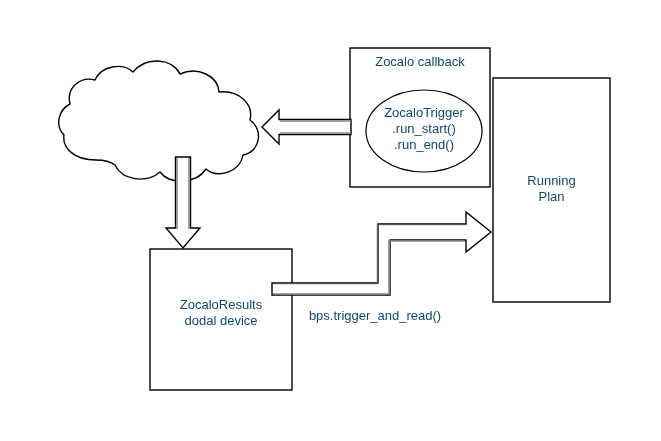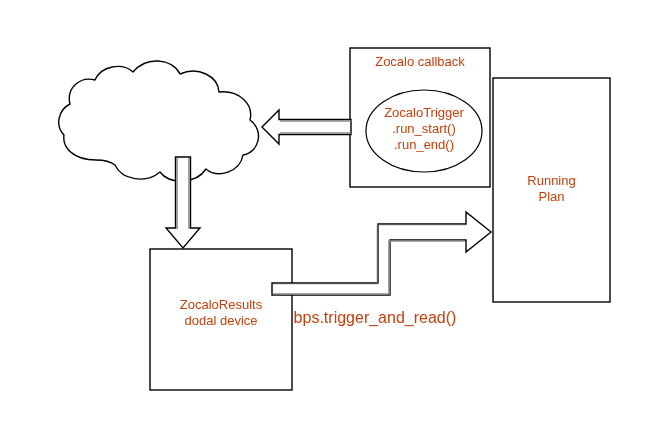--- a/index.html
+++ b/index.html
@@ -21,35 +21,35 @@
   #canvas svg {
     position: absolute;
     top: 0;
     left: 0;
     width: 661px;
     height: 441px;
   }
   .node-label {
     position: absolute;
     text-align: center;
-    color: #c2410c;
+    color: #0c4a6e;
     line-height: 1.22;
     white-space: pre-line;
     pointer-events: none;
   }
   .lbl-cloud {
     font-size: 19px;
     font-weight: bold;
   }
   .lbl-plain {
     font-size: 13px;
     font-weight: normal;
   }
   .lbl-edge {
-    font-size: 16px;
+    font-size: 13px;
     font-weight: normal;
   }
 </style>
 </head>
 <body>
 
 <div id="canvas">
 
   <svg viewBox="0 0 661 441" xmlns="http://www.w3.org/2000/svg">
 

